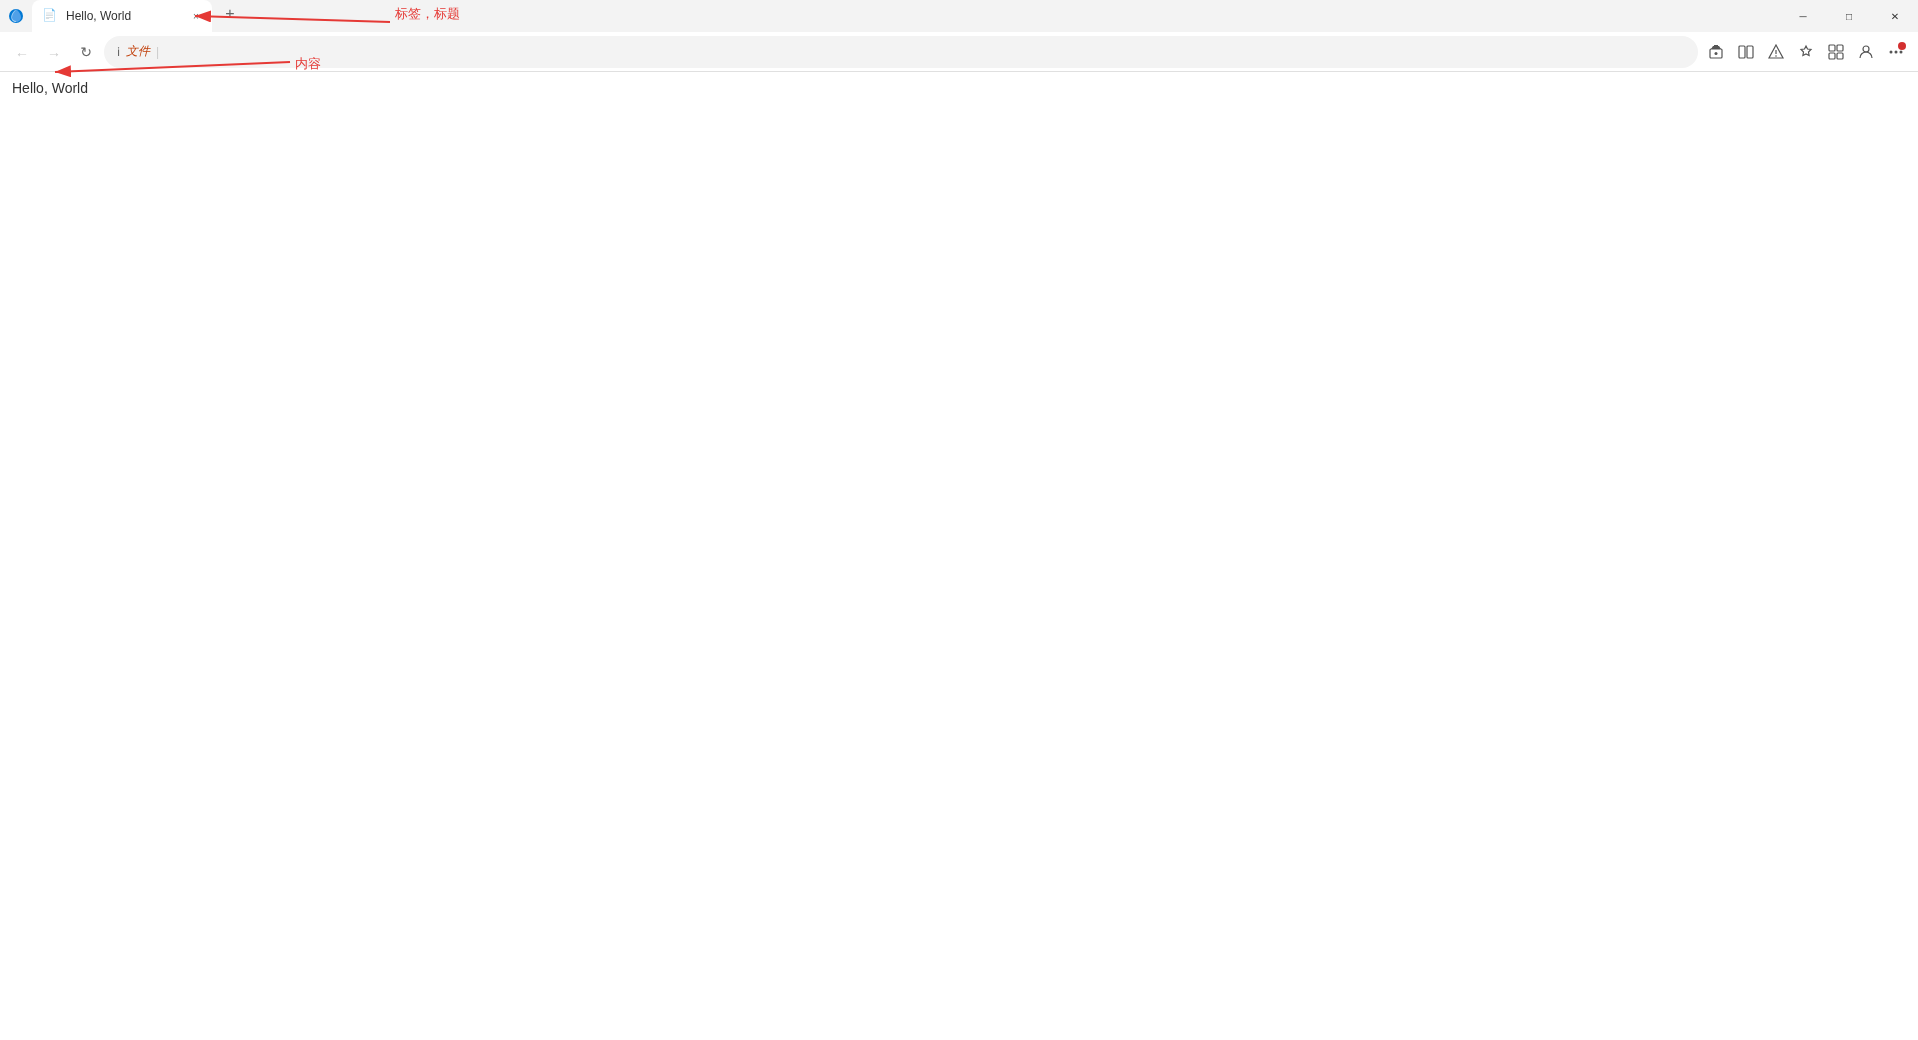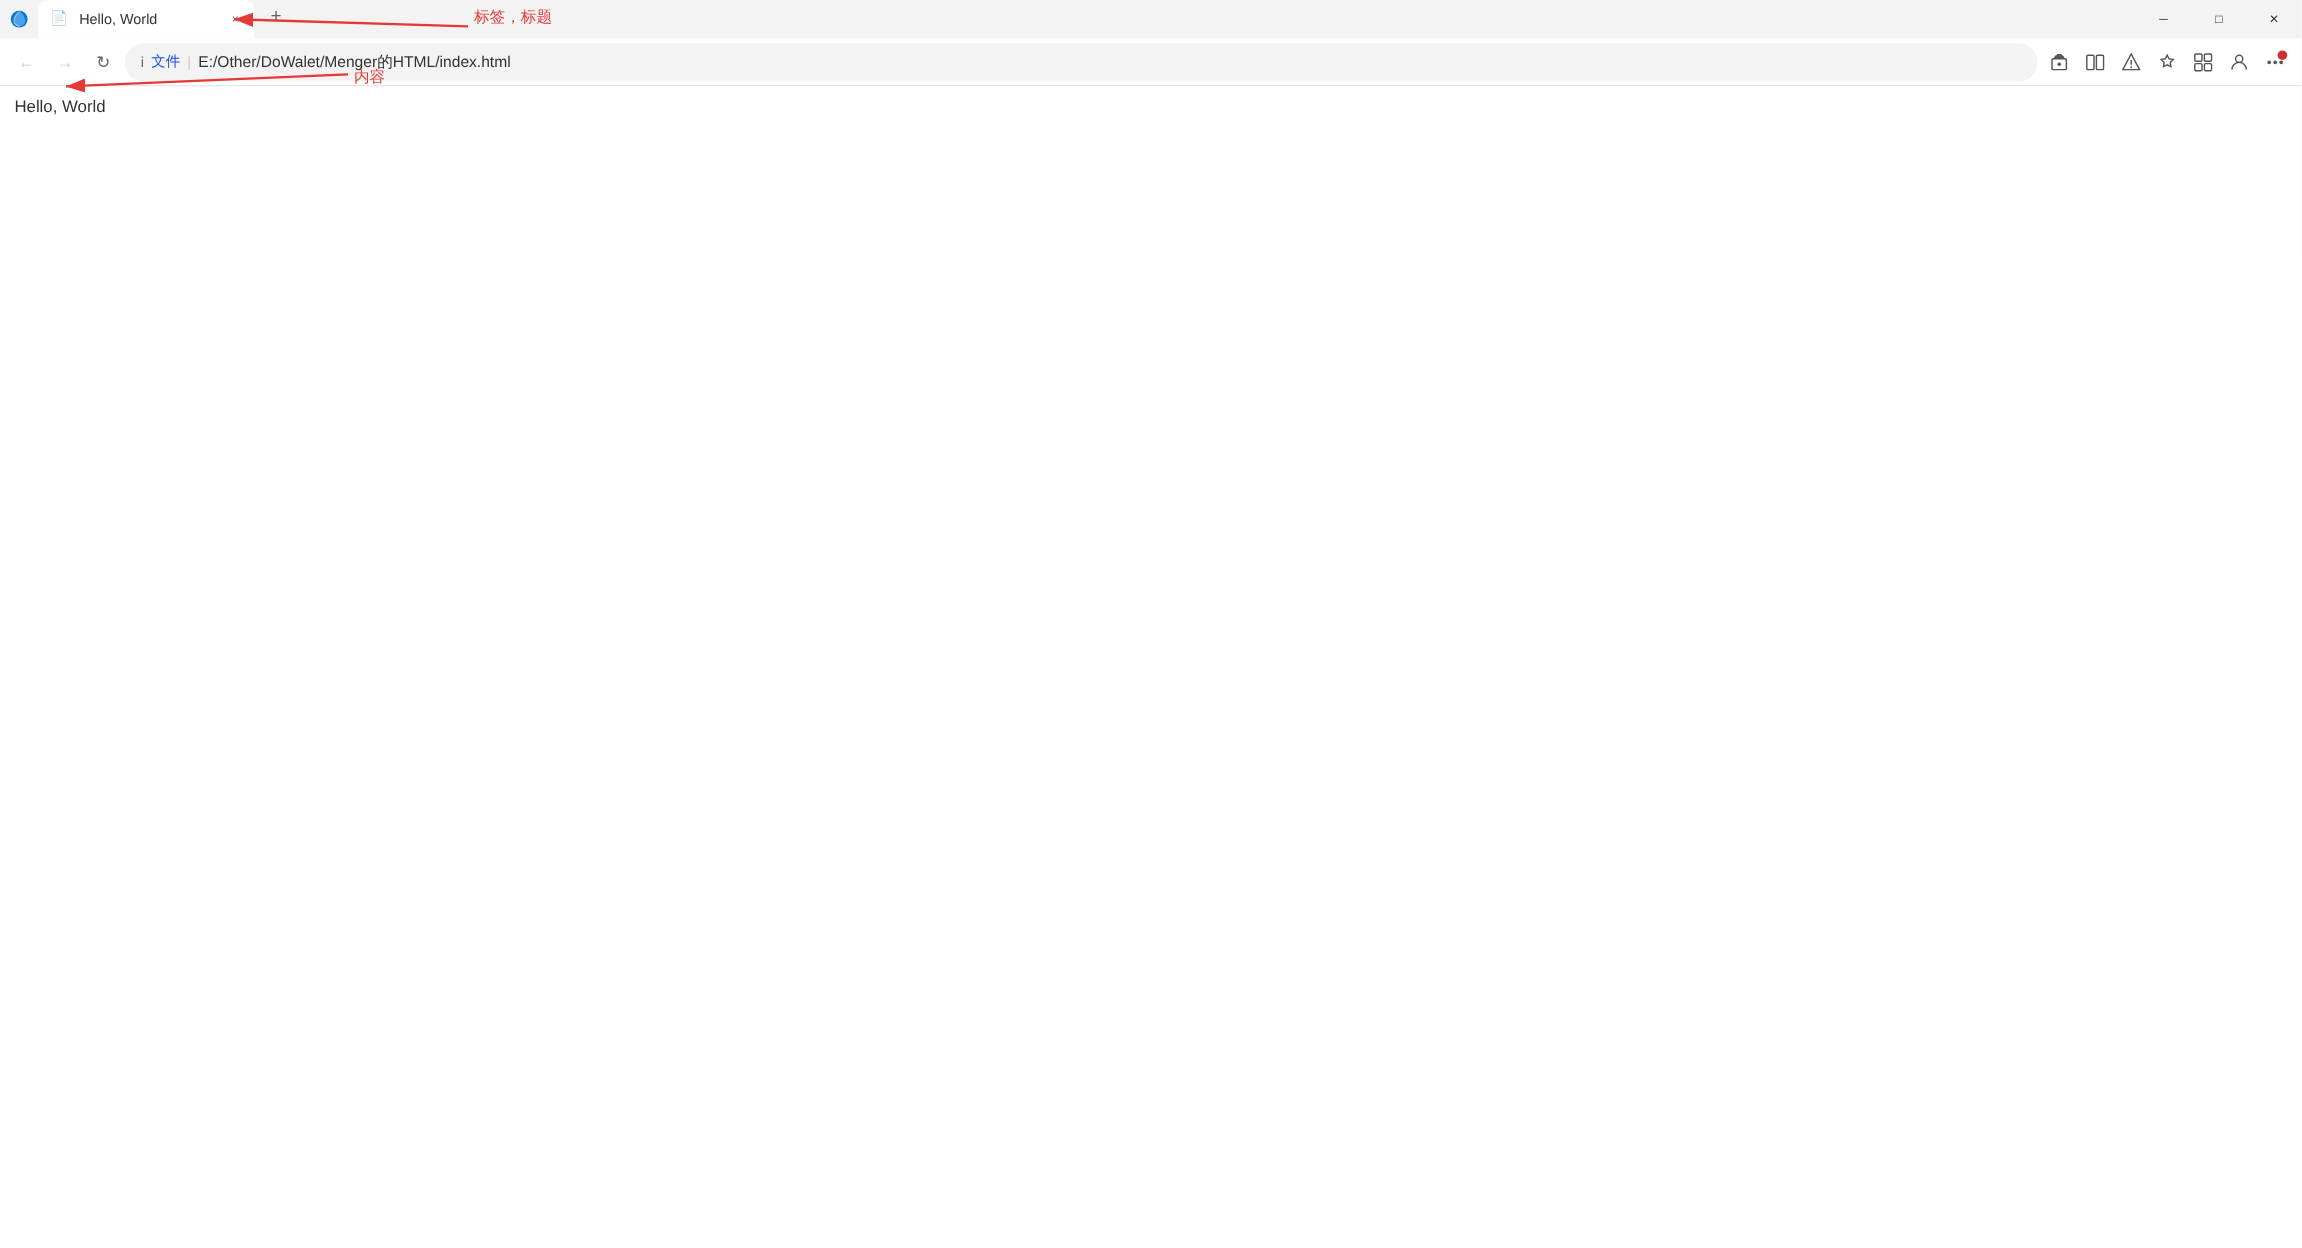--- a/index.html
+++ b/index.html
@@ -139,21 +139,22 @@
 
     .address-security-icon {
       display: flex;
       align-items: center;
       color: #666;
       font-size: 12px;
     }
 
     .address-label {
       font-size: 12px;
-      color: #1d4ed8;
+      color: #c2410c;
+      font-style: italic;
     }
 
     .address-separator {
       color: #ccc;
       font-size: 12px;
     }
 
     .address-input {
       flex: 1;
       border: none;
@@ -279,21 +280,20 @@
 
 <div class="toolbar">
   <button class="nav-btn disabled">←</button>
   <button class="nav-btn disabled">→</button>
   <button class="nav-btn">↻</button>
 
   <div class="address-bar-container">
     <span class="address-security-icon">ℹ</span>
     <span class="address-label">文件</span>
     <span class="address-separator">|</span>
-    <input class="address-input" type="text" value="E:/Other/DoWalet/Menger的HTML/index.html" style="">
   </div>
 
   <div class="toolbar-actions">
     <button class="toolbar-btn">
       <svg width="16" height="16" viewBox="0 0 16 16" fill="none">
         <path d="M11 2h-1V1H6v1H5L3 5h10L11 2z" fill="#555"></path>
         <rect x="2" y="5" width="12" height="9" rx="1" fill="none" stroke="#555" stroke-width="1.2"></rect>
         <circle cx="8" cy="9.5" r="1.5" fill="#555"></circle>
       </svg>
     </button>

